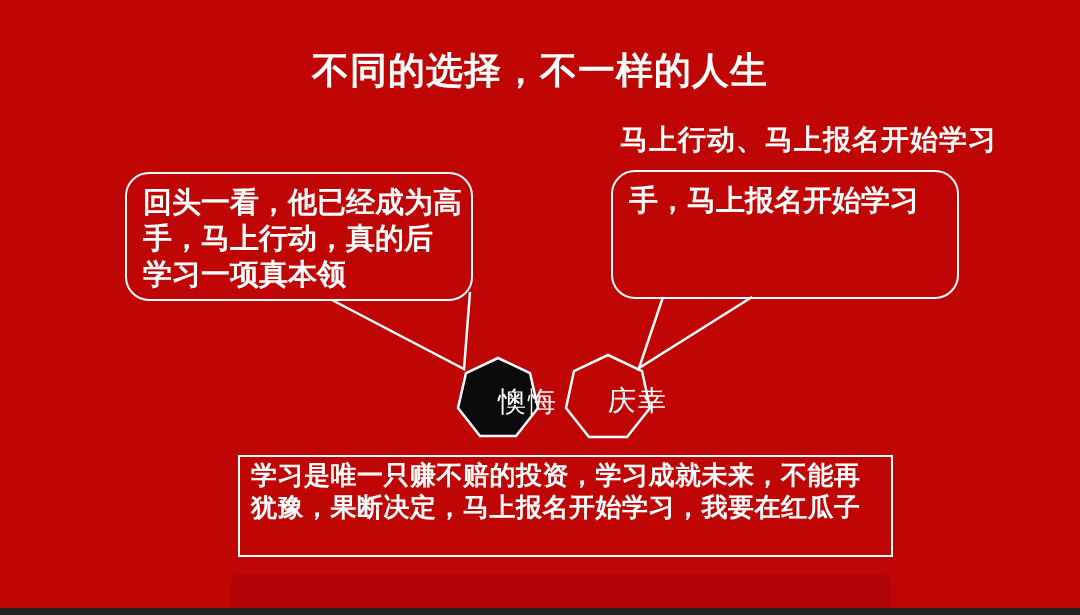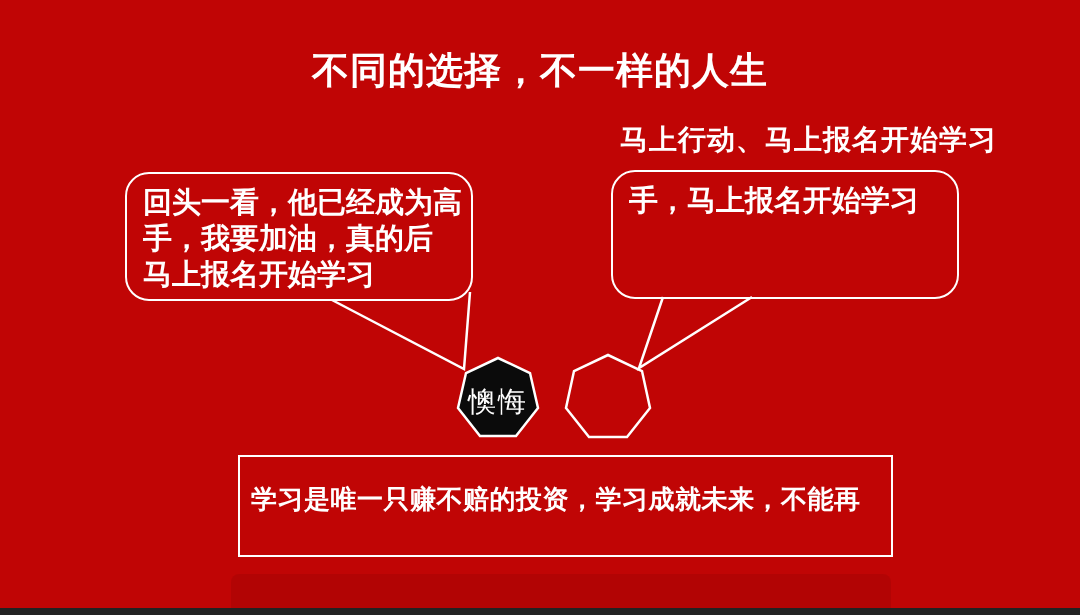--- a/index.html
+++ b/index.html
@@ -31,74 +31,76 @@
     padding:10px 16px;
     font-size:29px;font-weight:bold;
     line-height:36px;
   }
   .bubble .bline{white-space:nowrap;}
   .bubble.left{left:125px;top:172px;width:348px;height:129px;}
   .bubble.right{left:611px;top:170px;width:348px;height:129px;}
   .overlay-svg{position:absolute;left:0;top:0;}
   .hepta-label{
     position:absolute;
-    width:120px;text-align:center;
+    width:120px;text-align:right;
     font-size:28px;font-weight:normal;letter-spacing:2px;
     white-space:nowrap;
   }
   .hepta-label.regret{left:438px;top:383px;}
   .hepta-label.fortunate{left:548px;top:382px;}
   .conclusion{
     position:absolute;
     box-sizing:border-box;
     left:238px;top:455px;width:655px;height:102px;
     border:2px solid #FFFFFF;
     padding:3px 11px;
     font-size:26px;font-weight:bold;
     line-height:32px;
   }
-  .conclusion .cline{white-space:nowrap;letter-spacing:0.5px;margin-top:24px;}
+  .conclusion .cline{white-space:nowrap;letter-spacing:0.5px;}
   .bottom-band{
     position:absolute;
     left:231px;top:574px;width:660px;height:41px;
     background:rgba(0,0,0,0.07);
     border-radius:8px;
   }
 </style>
 </head>
 <body>
 
 <div class="slide">
 
   <div class="title">不同的选择，不一样的人生</div>
 
   <div class="path-label right">马上行动、马上报名开始学习</div>
 
   <div class="bubble left">
     <div class="bline">回头一看，他已经成为高</div>
-    <div class="bline">手，我要加油，真的后</div>
-    <div class="bline">马上报名开始学习</div>
+    <div class="bline">手，马上行动，真的后</div>
+    <div class="bline">学习一项真本领</div>
   </div>
 
   <div class="bubble right">
     <div class="bline">手，马上报名开始学习</div>
   </div>
 
   <svg class="overlay-svg" width="1080" height="615" viewBox="0 0 1080 615">
 
     <polyline points="332,300 464,369 470,292" fill="none" stroke="#FFFFFF" stroke-width="2.5"></polyline>
 
     <polyline points="663,297 639,368 752,297" fill="none" stroke="#FFFFFF" stroke-width="2.5"></polyline>
 
     <polygon points="498,358 530,373 538,408 516,436 480,436 458,408 466,373" fill="#0B0B0B" stroke="#FFFFFF" stroke-width="2.5"></polygon>
 
     <polygon points="608,355 642,371 650,408 627,437 589,437 566,408 574,371" fill="none" stroke="#FFFFFF" stroke-width="2.5"></polygon>
   </svg>
 
   <div class="hepta-label regret">懊悔</div>
+  <div class="hepta-label fortunate">庆幸</div>
 
   <div class="conclusion">
     <div class="cline">学习是唯一只赚不赔的投资，学习成就未来，不能再</div>
+    <div class="cline">犹豫，果断决定，马上报名开始学习，我要在红瓜子</div>
   </div>
 
   <div class="bottom-band"></div>
 
 </div>
 
 </body></html>

